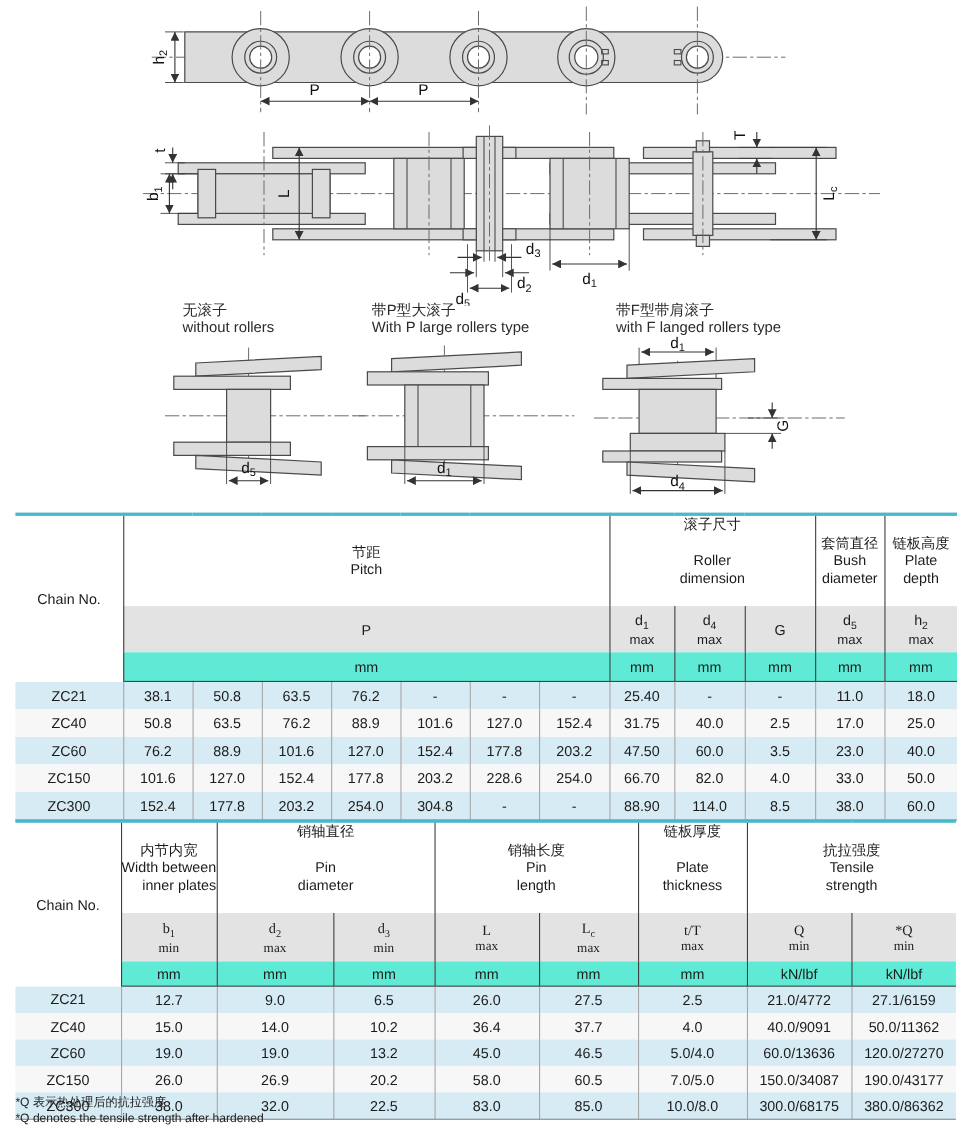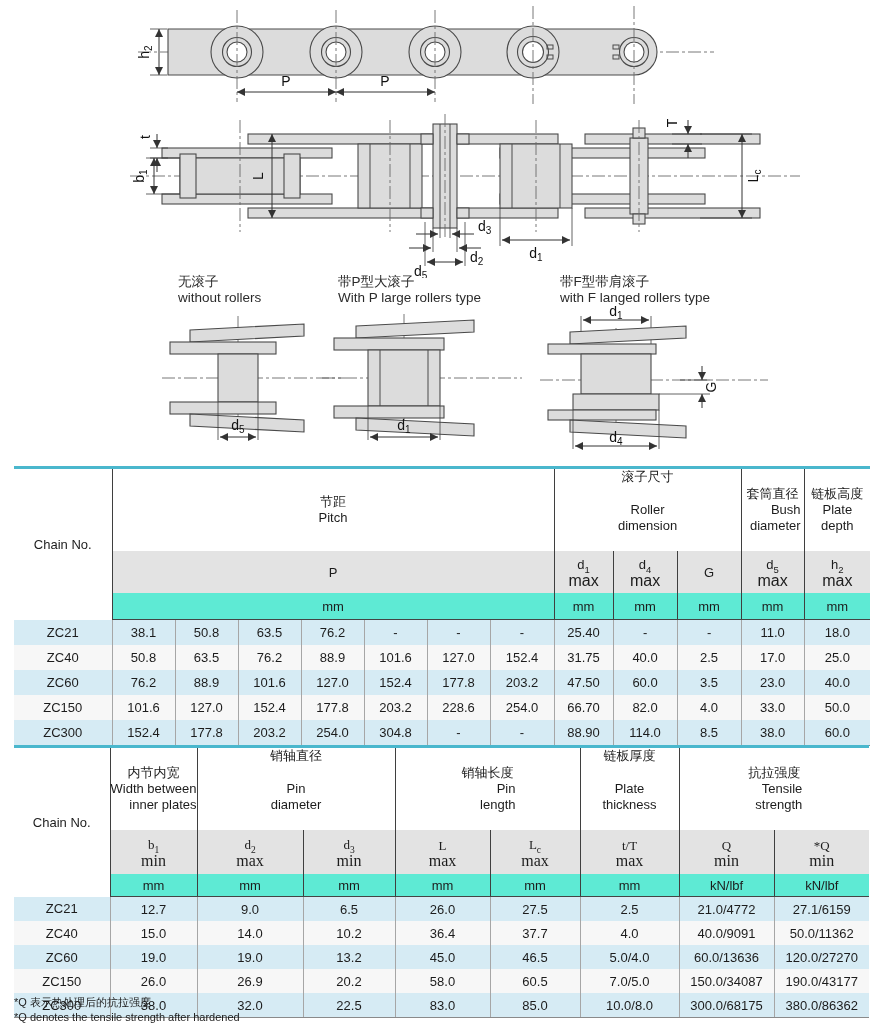--- a/index.html
+++ b/index.html
@@ -28,31 +28,31 @@
   
   .tb{position:absolute;left:14px;width:855px;border-collapse:collapse;table-layout:fixed;
       border-top:3px solid var(--accent-teal,#4ab7cd);}
   #table1{top:466px;}
   #table2{top:745px;}
   .tb th,.tb td{padding:0;font-weight:normal;text-align:center;vertical-align:middle;
       font-size:13px;color:#1c1c1c;}
   .bd{border-right:1px solid #3f3f3f;}
   .grp div{line-height:16px;}
   .w70{max-width:72px;margin:17px auto;}
-  .w52{max-width:56px;margin:0 auto;text-align:right;}
+  .w52{max-width:56px;margin:0 auto;}
   .w40{max-width:44px;margin:0 auto;}
   .w85{max-width:86px;margin:0 auto;text-align:right;}
   tr.h1 th{height:64px;background:#fff;}
   #table2 tr.h1 th{height:64px;}
   tr.h2r th{height:42px;background:var(--subheader-gray,#e3e3e3);}
   #table2 tr.h2r th{height:44px;font-family:Liberation Serif, serif;}
   tr.h3r th{height:26px;background:#5eead4;border-bottom:1px solid #444;}
   #table2 tr.h3r th{height:22px;}
   .big-p{font-size:14.5px;}
-  .q{font-size:16px;line-height:13px;}
+  .q{font-size:12px;line-height:13px;}
   sub{font-size:9.5px;}
   .tb tbody td{height:25px;border-right:1px solid #a6a6a6;}
   #table2 tbody td{height:24px;}
   .tb tbody td:last-child,.tb th:last-child{border-right:none;}
   .tb tbody tr:last-child td{border-bottom:1px solid #8a8a8a;}
   tr.row-blue{background:var(--row-blue,#d6ebf4);}
   tr.row-white{background:var(--row-white,#f7f7f7);}
 
   
   #footnotes{position:absolute;left:14px;top:995px;font-size:11px;line-height:15px;color:#1c1c1c;}
@@ -212,21 +212,21 @@
     <g>
       <line class="ext" x1="700" y1="24" x2="752" y2="24"></line>
         <line class="ext" x1="700" y1="108" x2="752" y2="108"></line>
       <line class="dim" x1="742" y1="24" x2="742" y2="108"></line>
       <text class="dt" text-anchor="middle" transform="translate(758,66) rotate(-90)"><tspan>L</tspan><tspan class="dts" dy="3">c</tspan></text>
     </g>
   </svg>
 
   <div id="variants">
 
-    <div class="fig" id="fig1" style="left:162px;width:190px">
+    <div class="fig" id="fig1" style="left:150px;width:190px">
       <div class="cap">
         <div>无滚子</div>
         <div>without rollers</div>
       </div>
       <svg width="190" height="146" viewBox="0 0 190 146">
         <line class="cl" x1="0" y1="72" x2="182" y2="72"></line>
           <line class="cl" x1="76" y1="10" x2="76" y2="118"></line>
         <polygon class="ol" points="28,24 142,18 142,30 28,36"></polygon>
         <rect class="ol" x="8" y="36" width="106" height="12"></rect>
         <rect class="ol" x="56" y="48" width="40" height="48"></rect>

